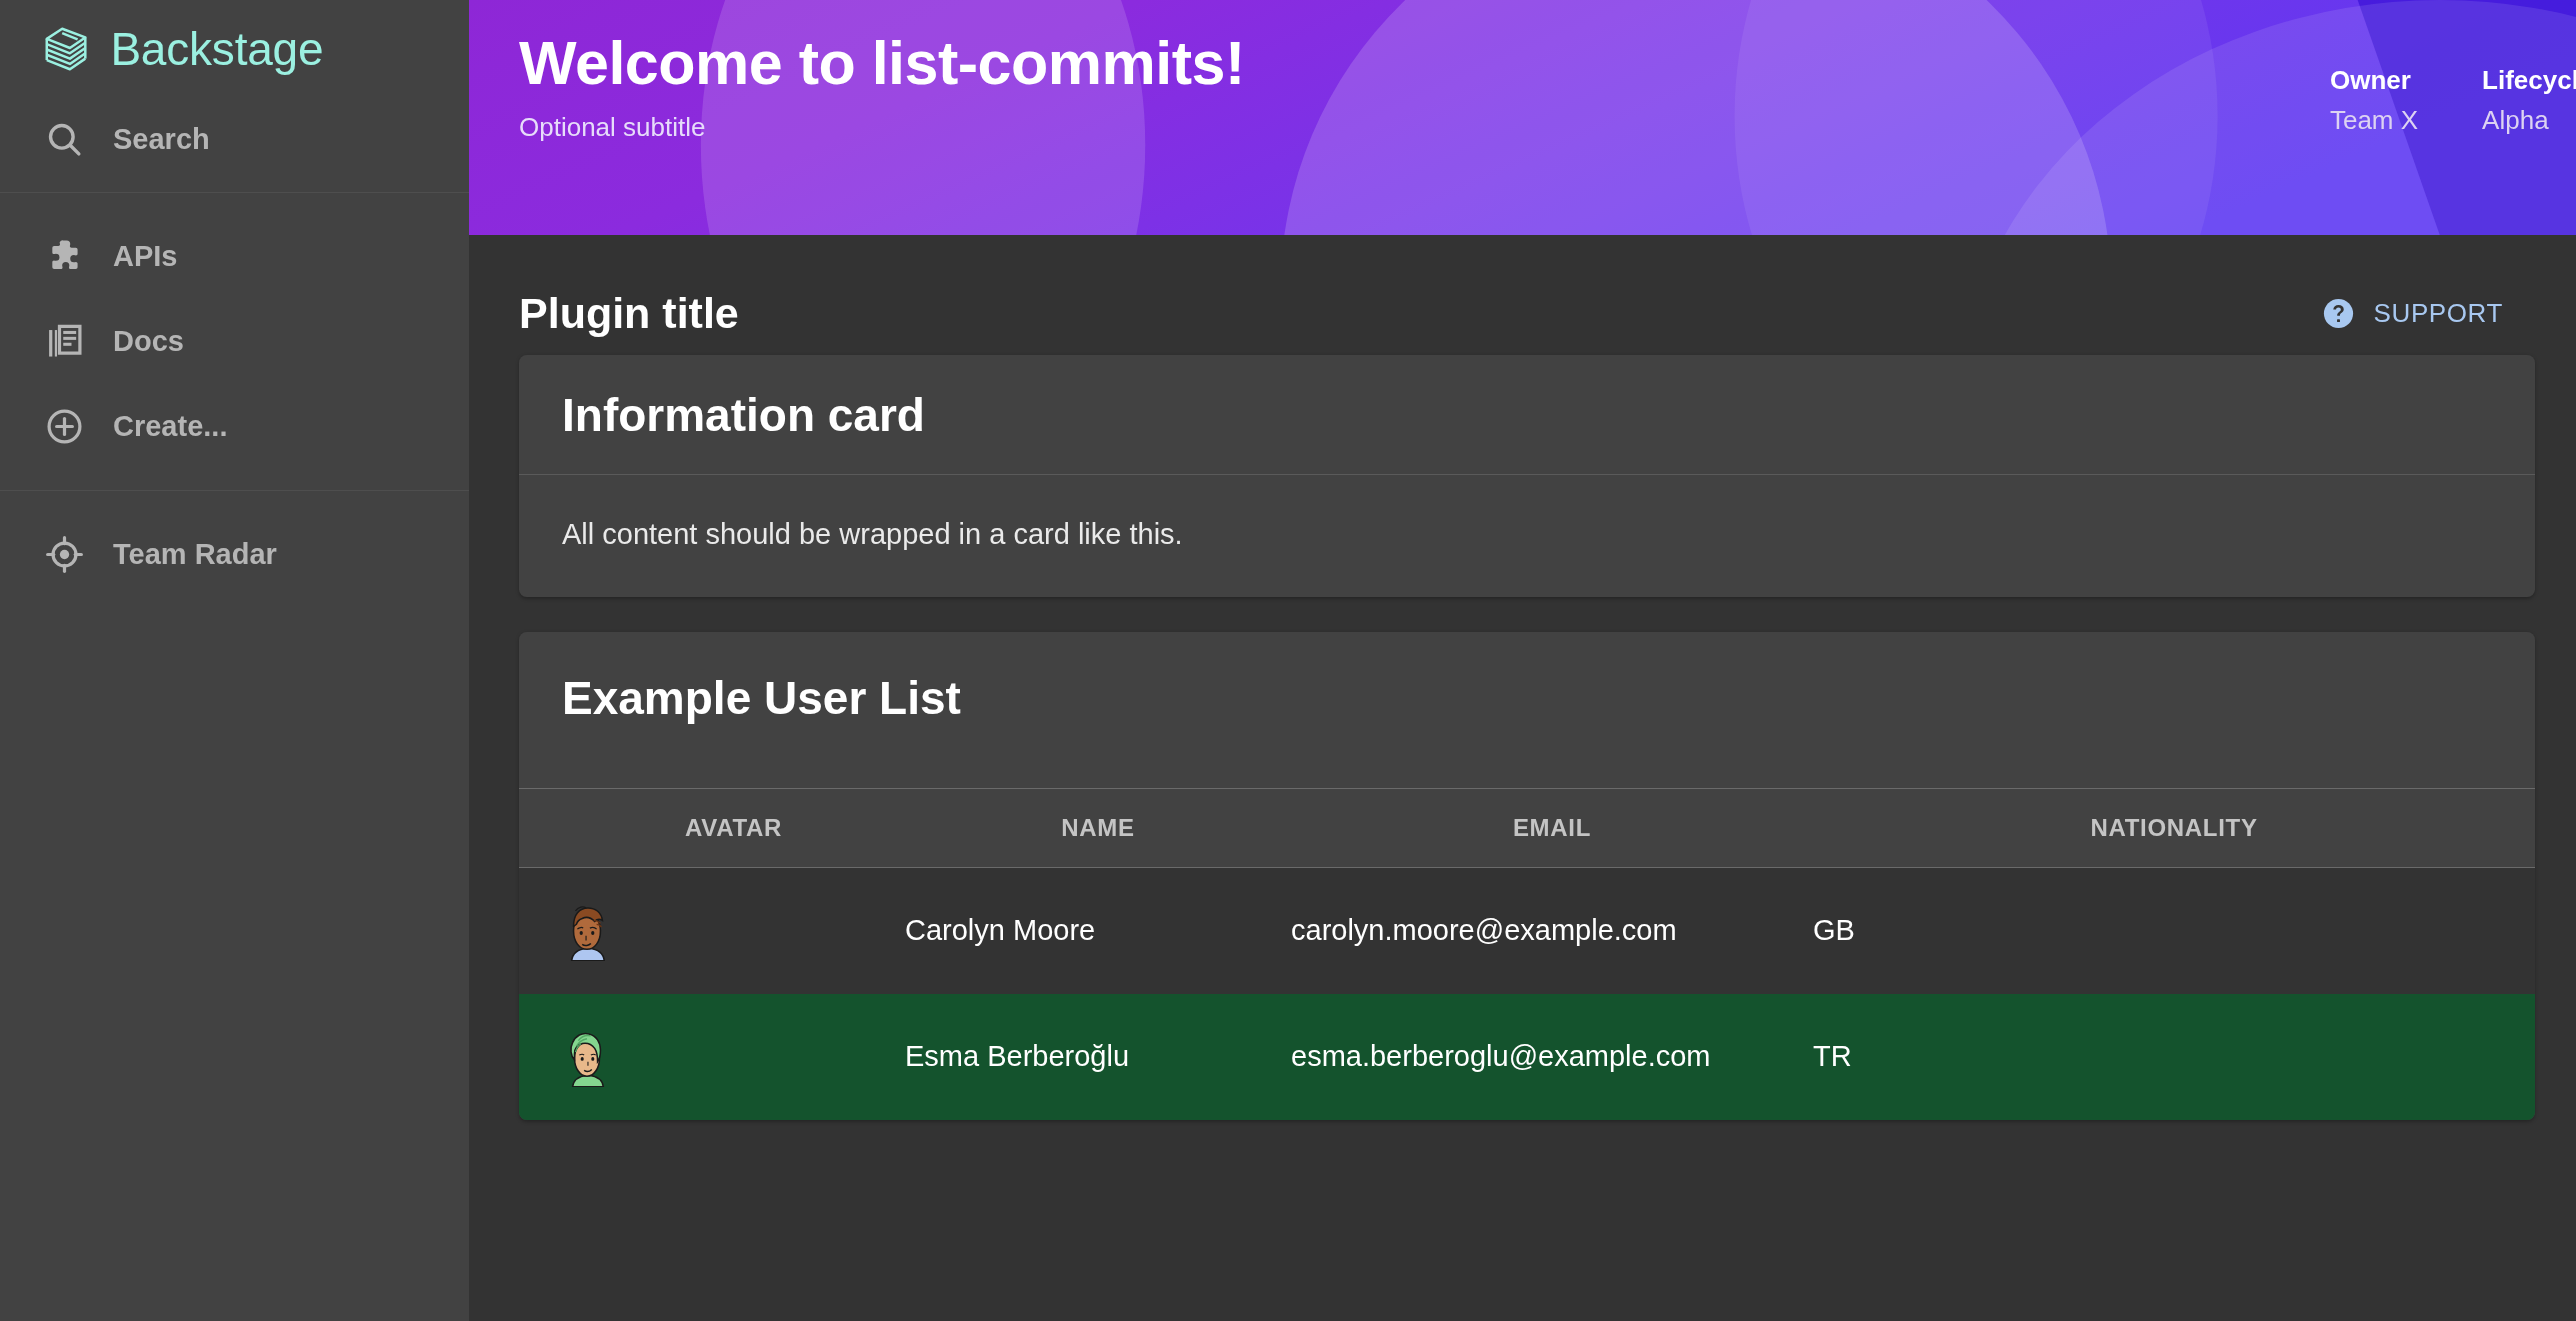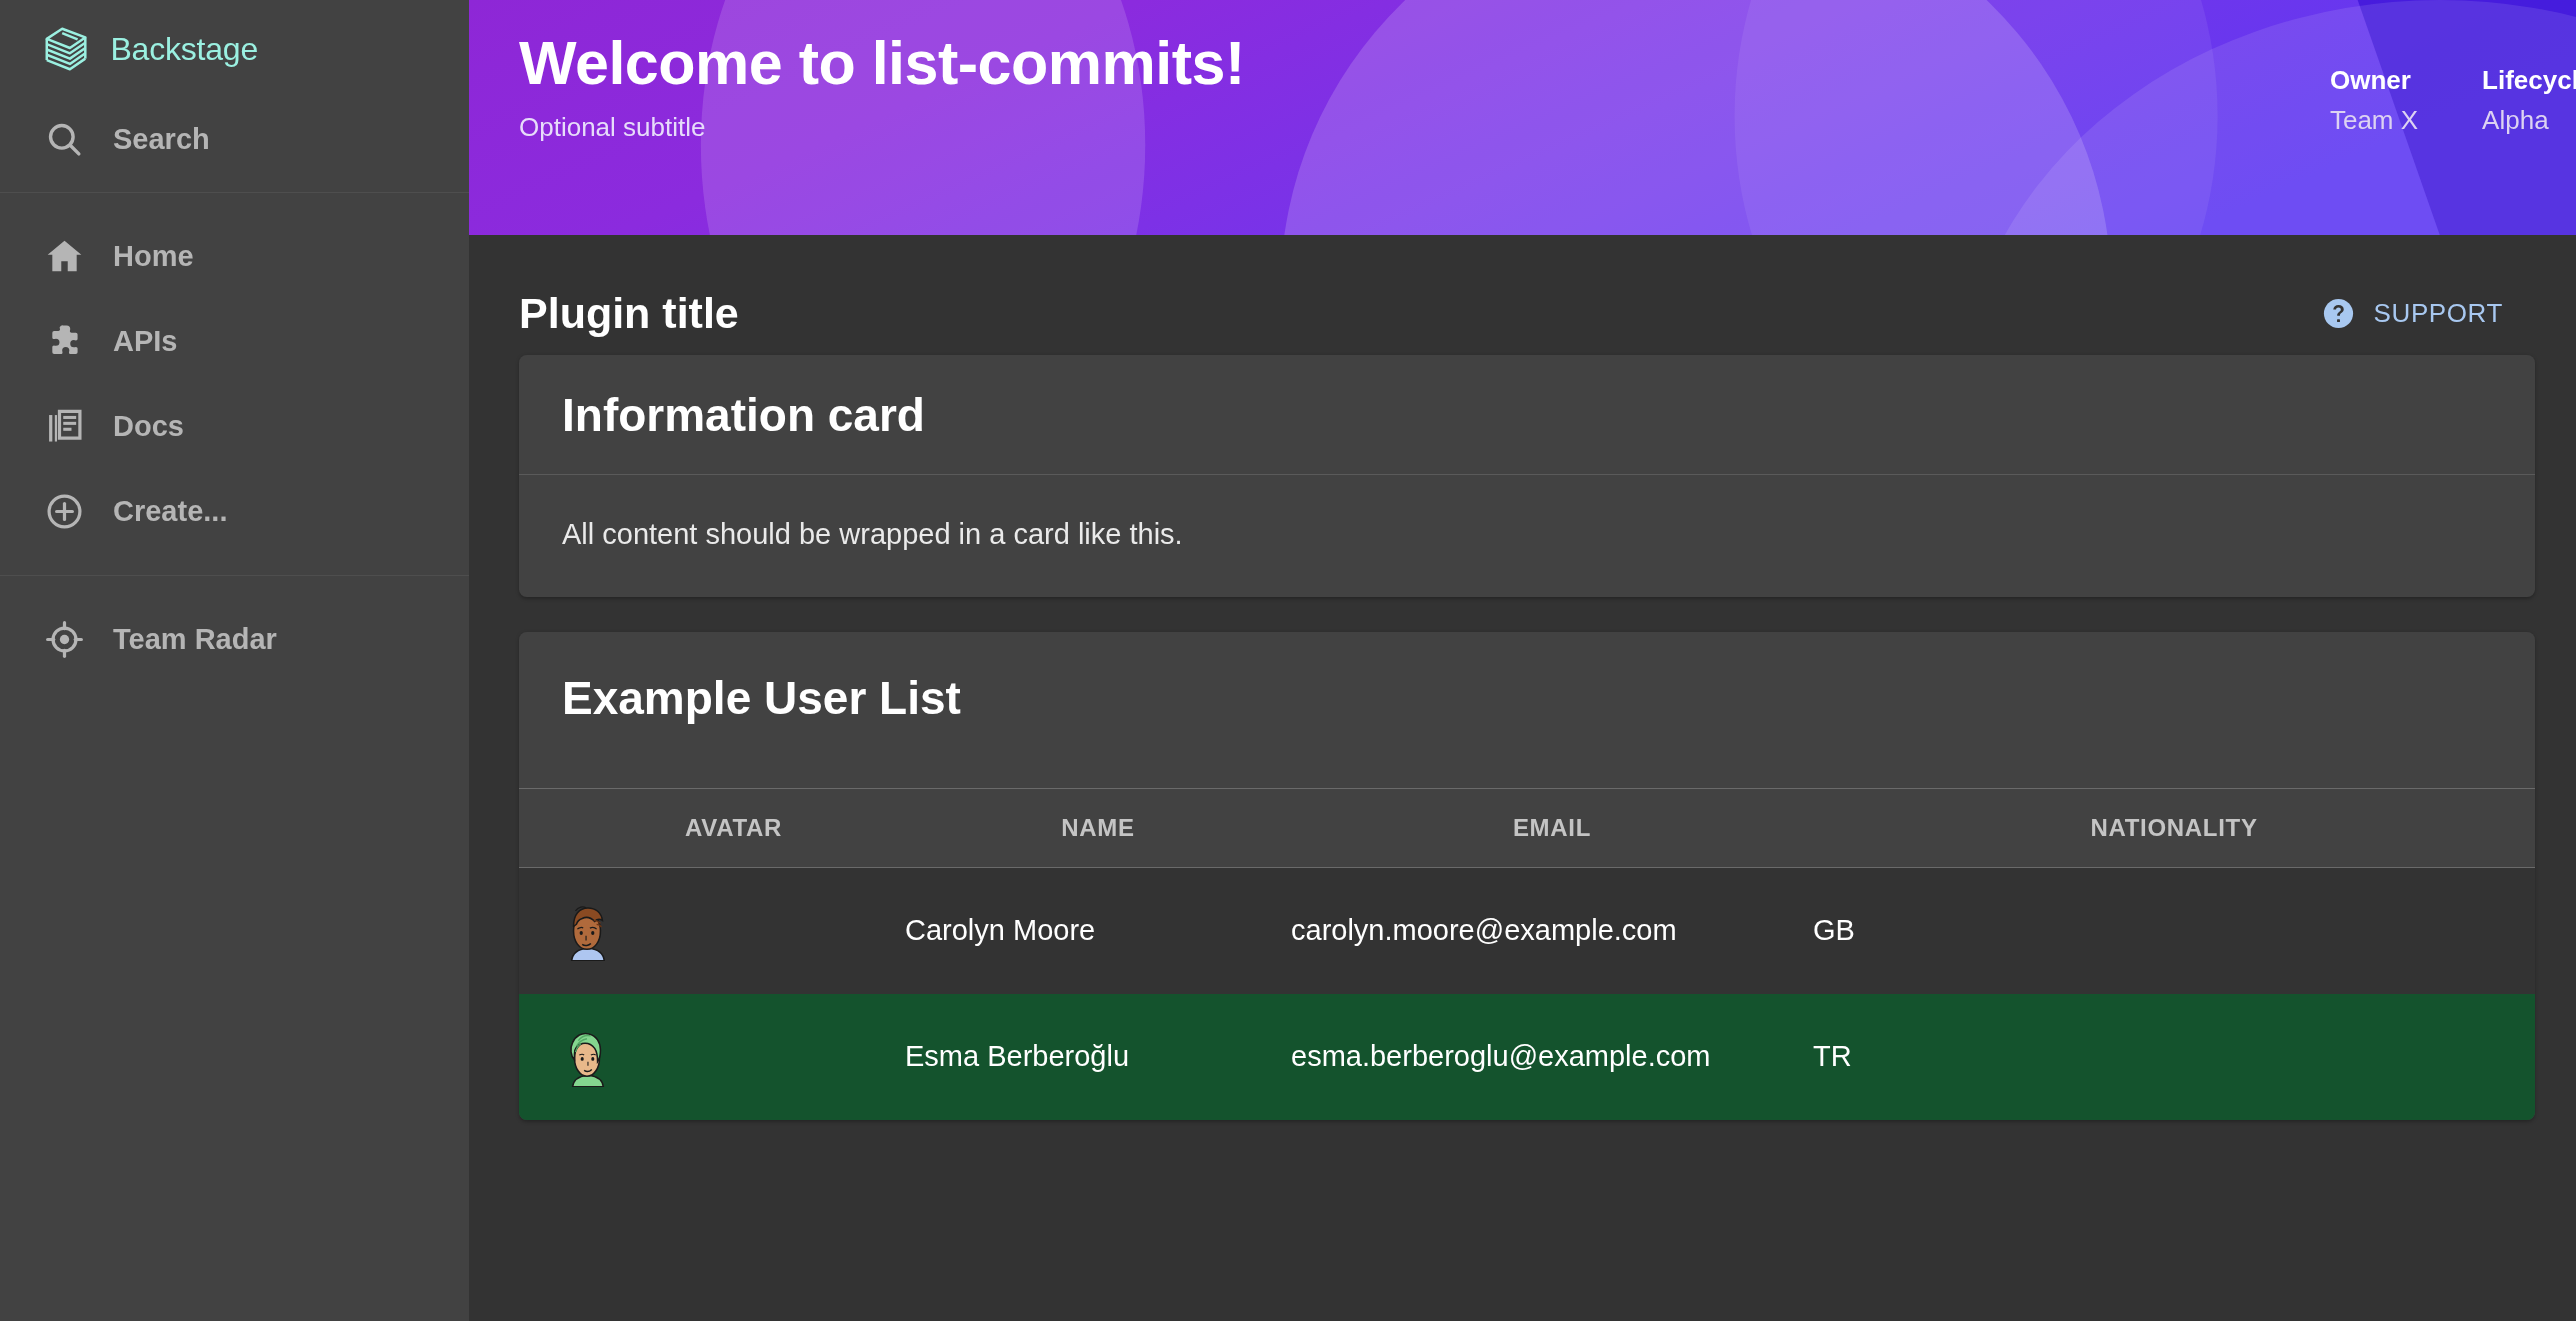--- a/index.html
+++ b/index.html
@@ -17,21 +17,21 @@
     background:#424242;
     display:flex; flex-direction:column;
     position:relative;
   }
   .logo-row {
     display:flex; align-items:center;
     height:97px; padding-left:41px; gap:17.4px;
   }
   .logo-mark { width:52px; height:52px; display:block; flex:0 0 52px; }
   .logo-text {
-    color:#9BF0E1; font-size:32px; font-weight:400;
+    color:#9BF0E1; font-size:46px; font-weight:400;
     letter-spacing:-0.2px; line-height:1;
   }
   .nav-item {
     display:flex; align-items:center;
     height:85px; padding-left:43px; gap:27px;
     cursor:pointer;
   }
   .nav-icon { width:43px; height:43px; flex:0 0 43px; display:block; }
   .nav-label {
     color:#b5b5b5; font-size:29px; font-weight:700; line-height:1;
@@ -163,28 +163,20 @@
           <line x1="15.2" y1="15.2" x2="20" y2="20" stroke-linecap="round"></line>
         </svg>
       </span>
       <span class="nav-label">Search</span>
     </div>
 
     <div class="sb-gap-sm"></div>
     <div class="sb-divider"></div>
     <div class="sb-gap-md"></div>
 
-    <div class="nav-item">
-      <span>
-        <svg class="nav-icon" viewBox="0 0 24 24" fill="#b5b5b5">
-          <path d="M12 3.2 2.6 11h2.6v9.2h5.0v-5.6h3.6v5.6h5.0V11h2.6Z"></path>
-        </svg>
-      </span>
-      <span class="nav-label">Home</span>
-    </div>
 
     <div class="nav-item">
       <span>
         <svg class="nav-icon" viewBox="0 0 24 24" fill="#b5b5b5">
           <path d="M13.2 3a2 2 0 0 1 2 2c0 .5-.2.8-.2 1.2 0 .5.4.9.9.9h2.4a1 1 0 0 1 1 1v2.4c0 .5-.4.9-.9.9-.4 0-.7-.2-1.2-.2a2 2 0 0 0 0 4c.5 0 .8-.2 1.2-.2.5 0 .9.4.9.9V18a1 1 0 0 1-1 1h-2.9c-.5 0-.9-.4-.9-.9 0-.4.2-.7.2-1.1a2 2 0 0 0-4 0c0 .4.2.7.2 1.1 0 .5-.4.9-.9.9H6.2a1 1 0 0 1-1-1v-2.9c0-.5.4-.9.9-.9.4 0 .7.2 1.1.2a2 2 0 0 0 0-4c-.4 0-.7.2-1.1.2-.5 0-.9-.4-.9-.9V7.1a1 1 0 0 1 1-1h2.4c.5 0 .9-.4.9-.9C9.5 4.8 9.3 4.5 9.3 4a2 2 0 0 1 2-1Z"></path>
         </svg>
       </span>
       <span class="nav-label">APIs</span>
     </div>
 

